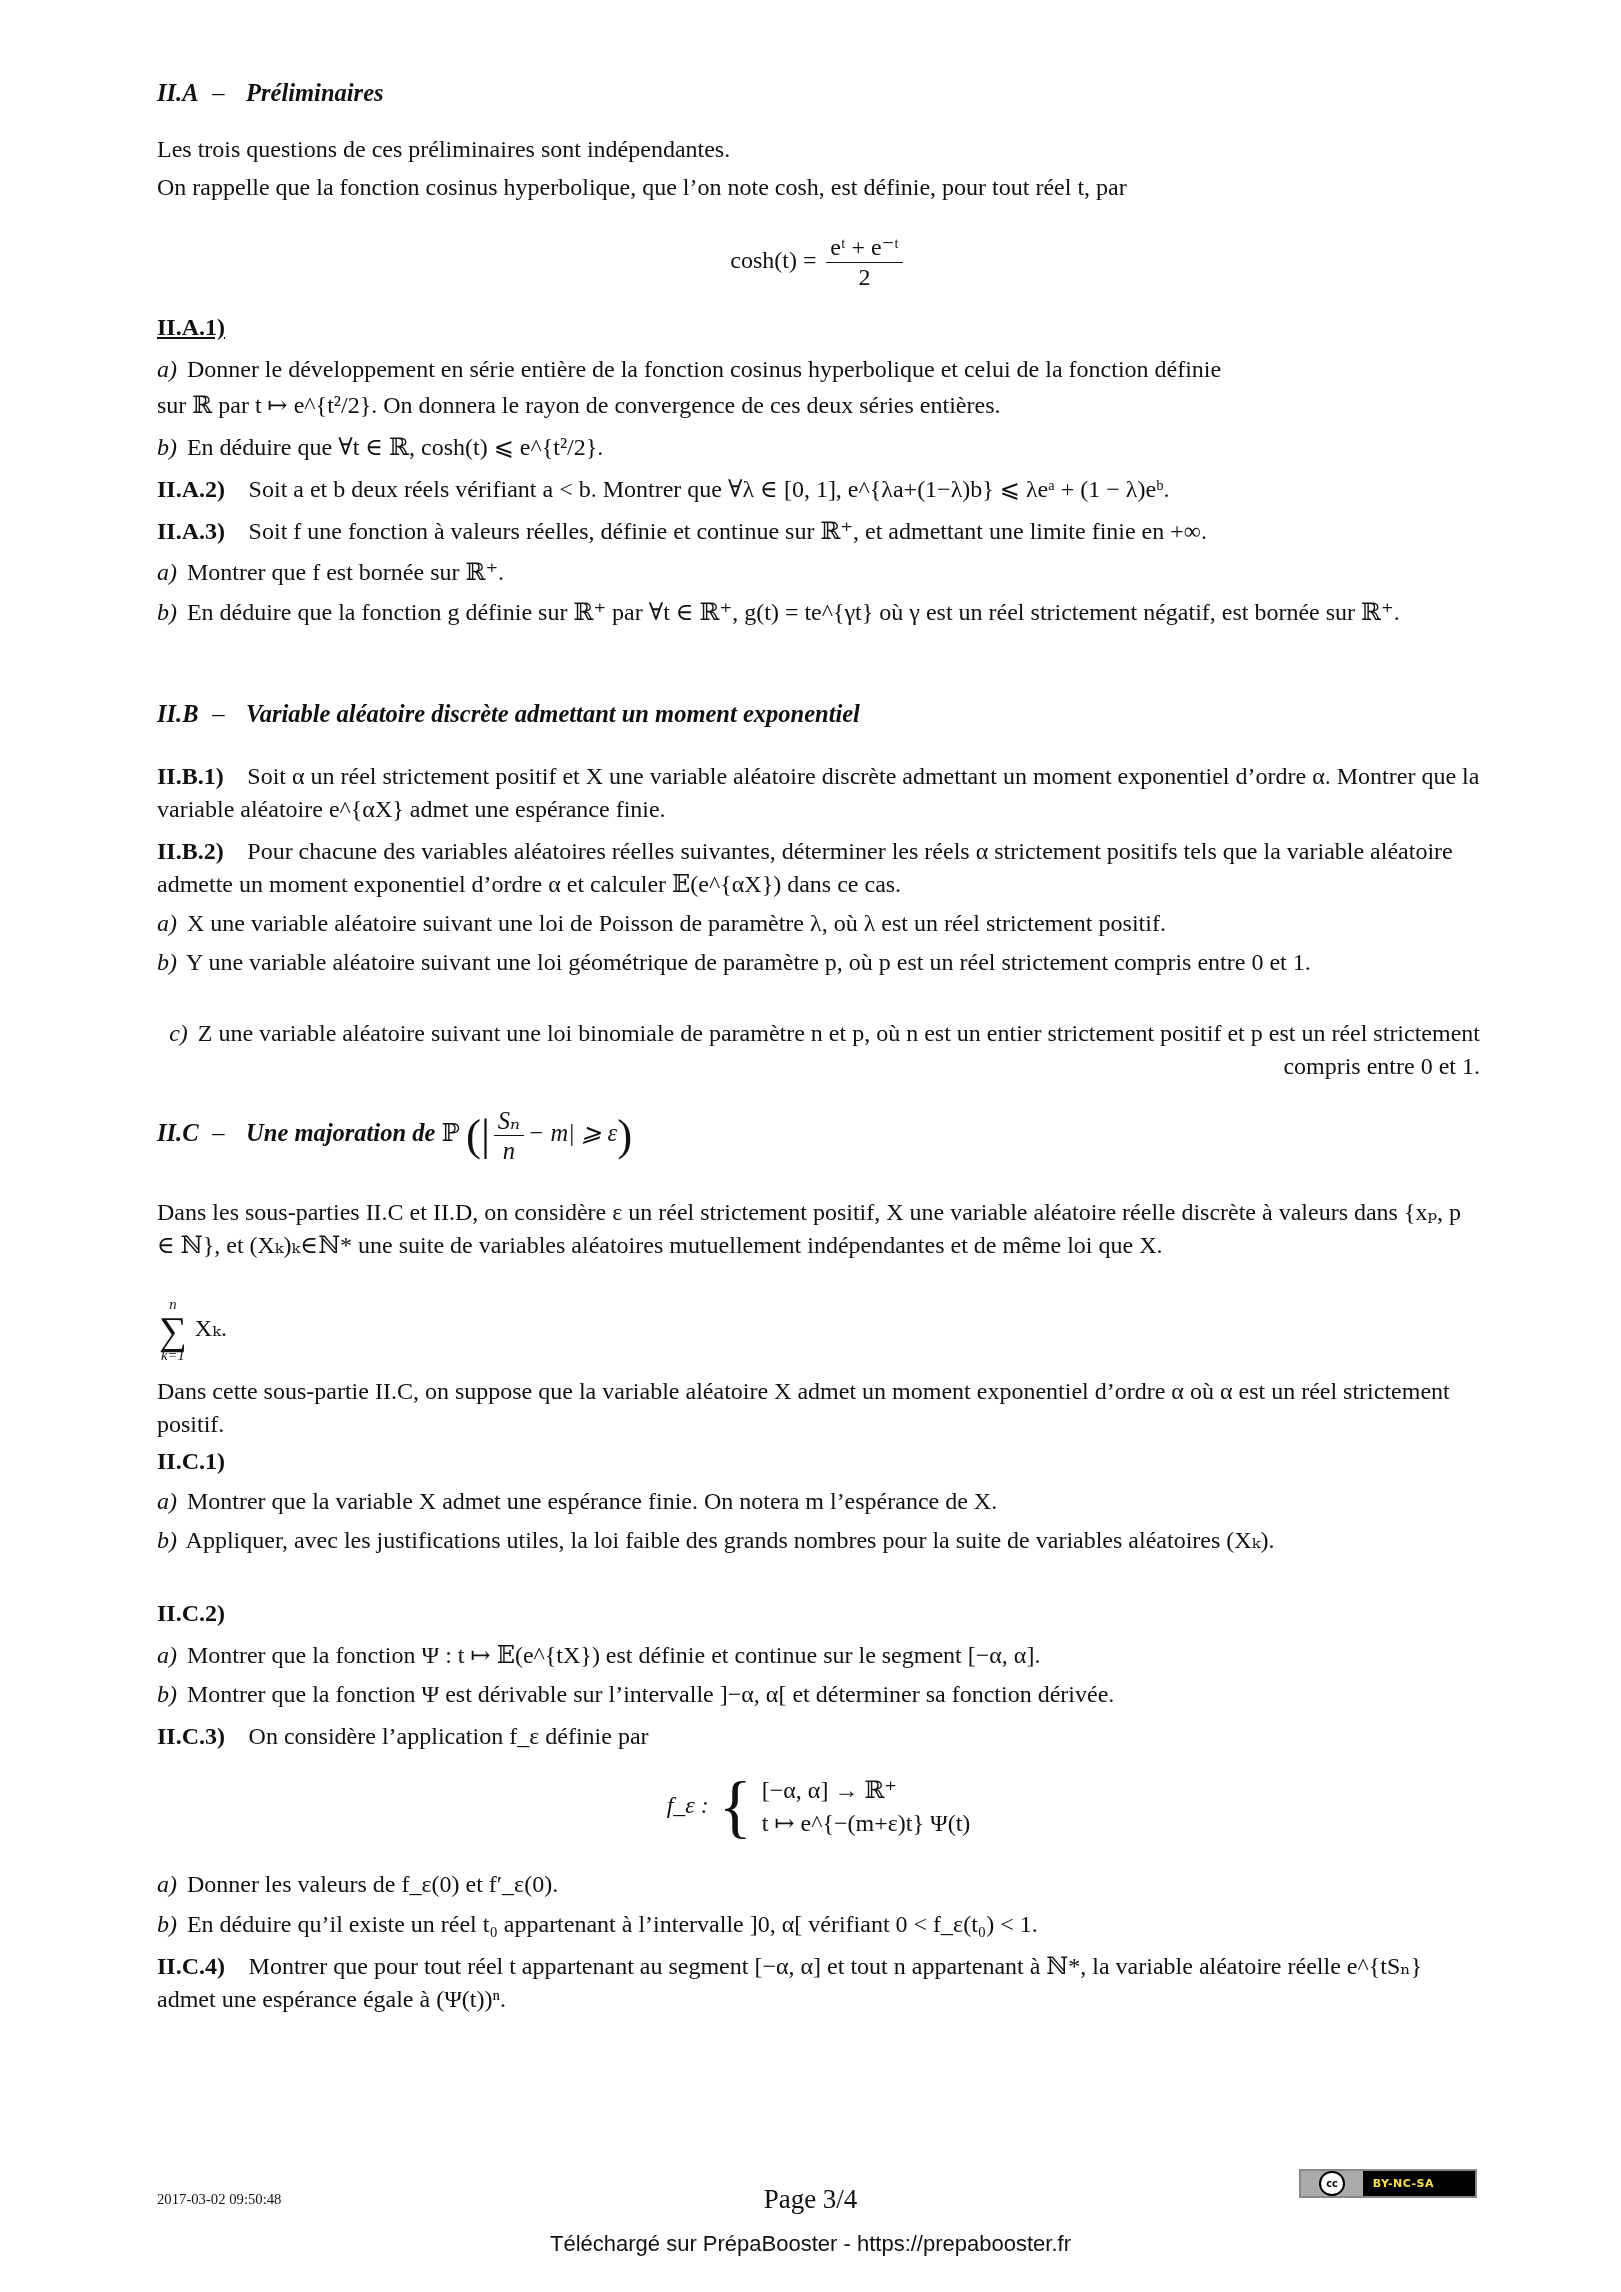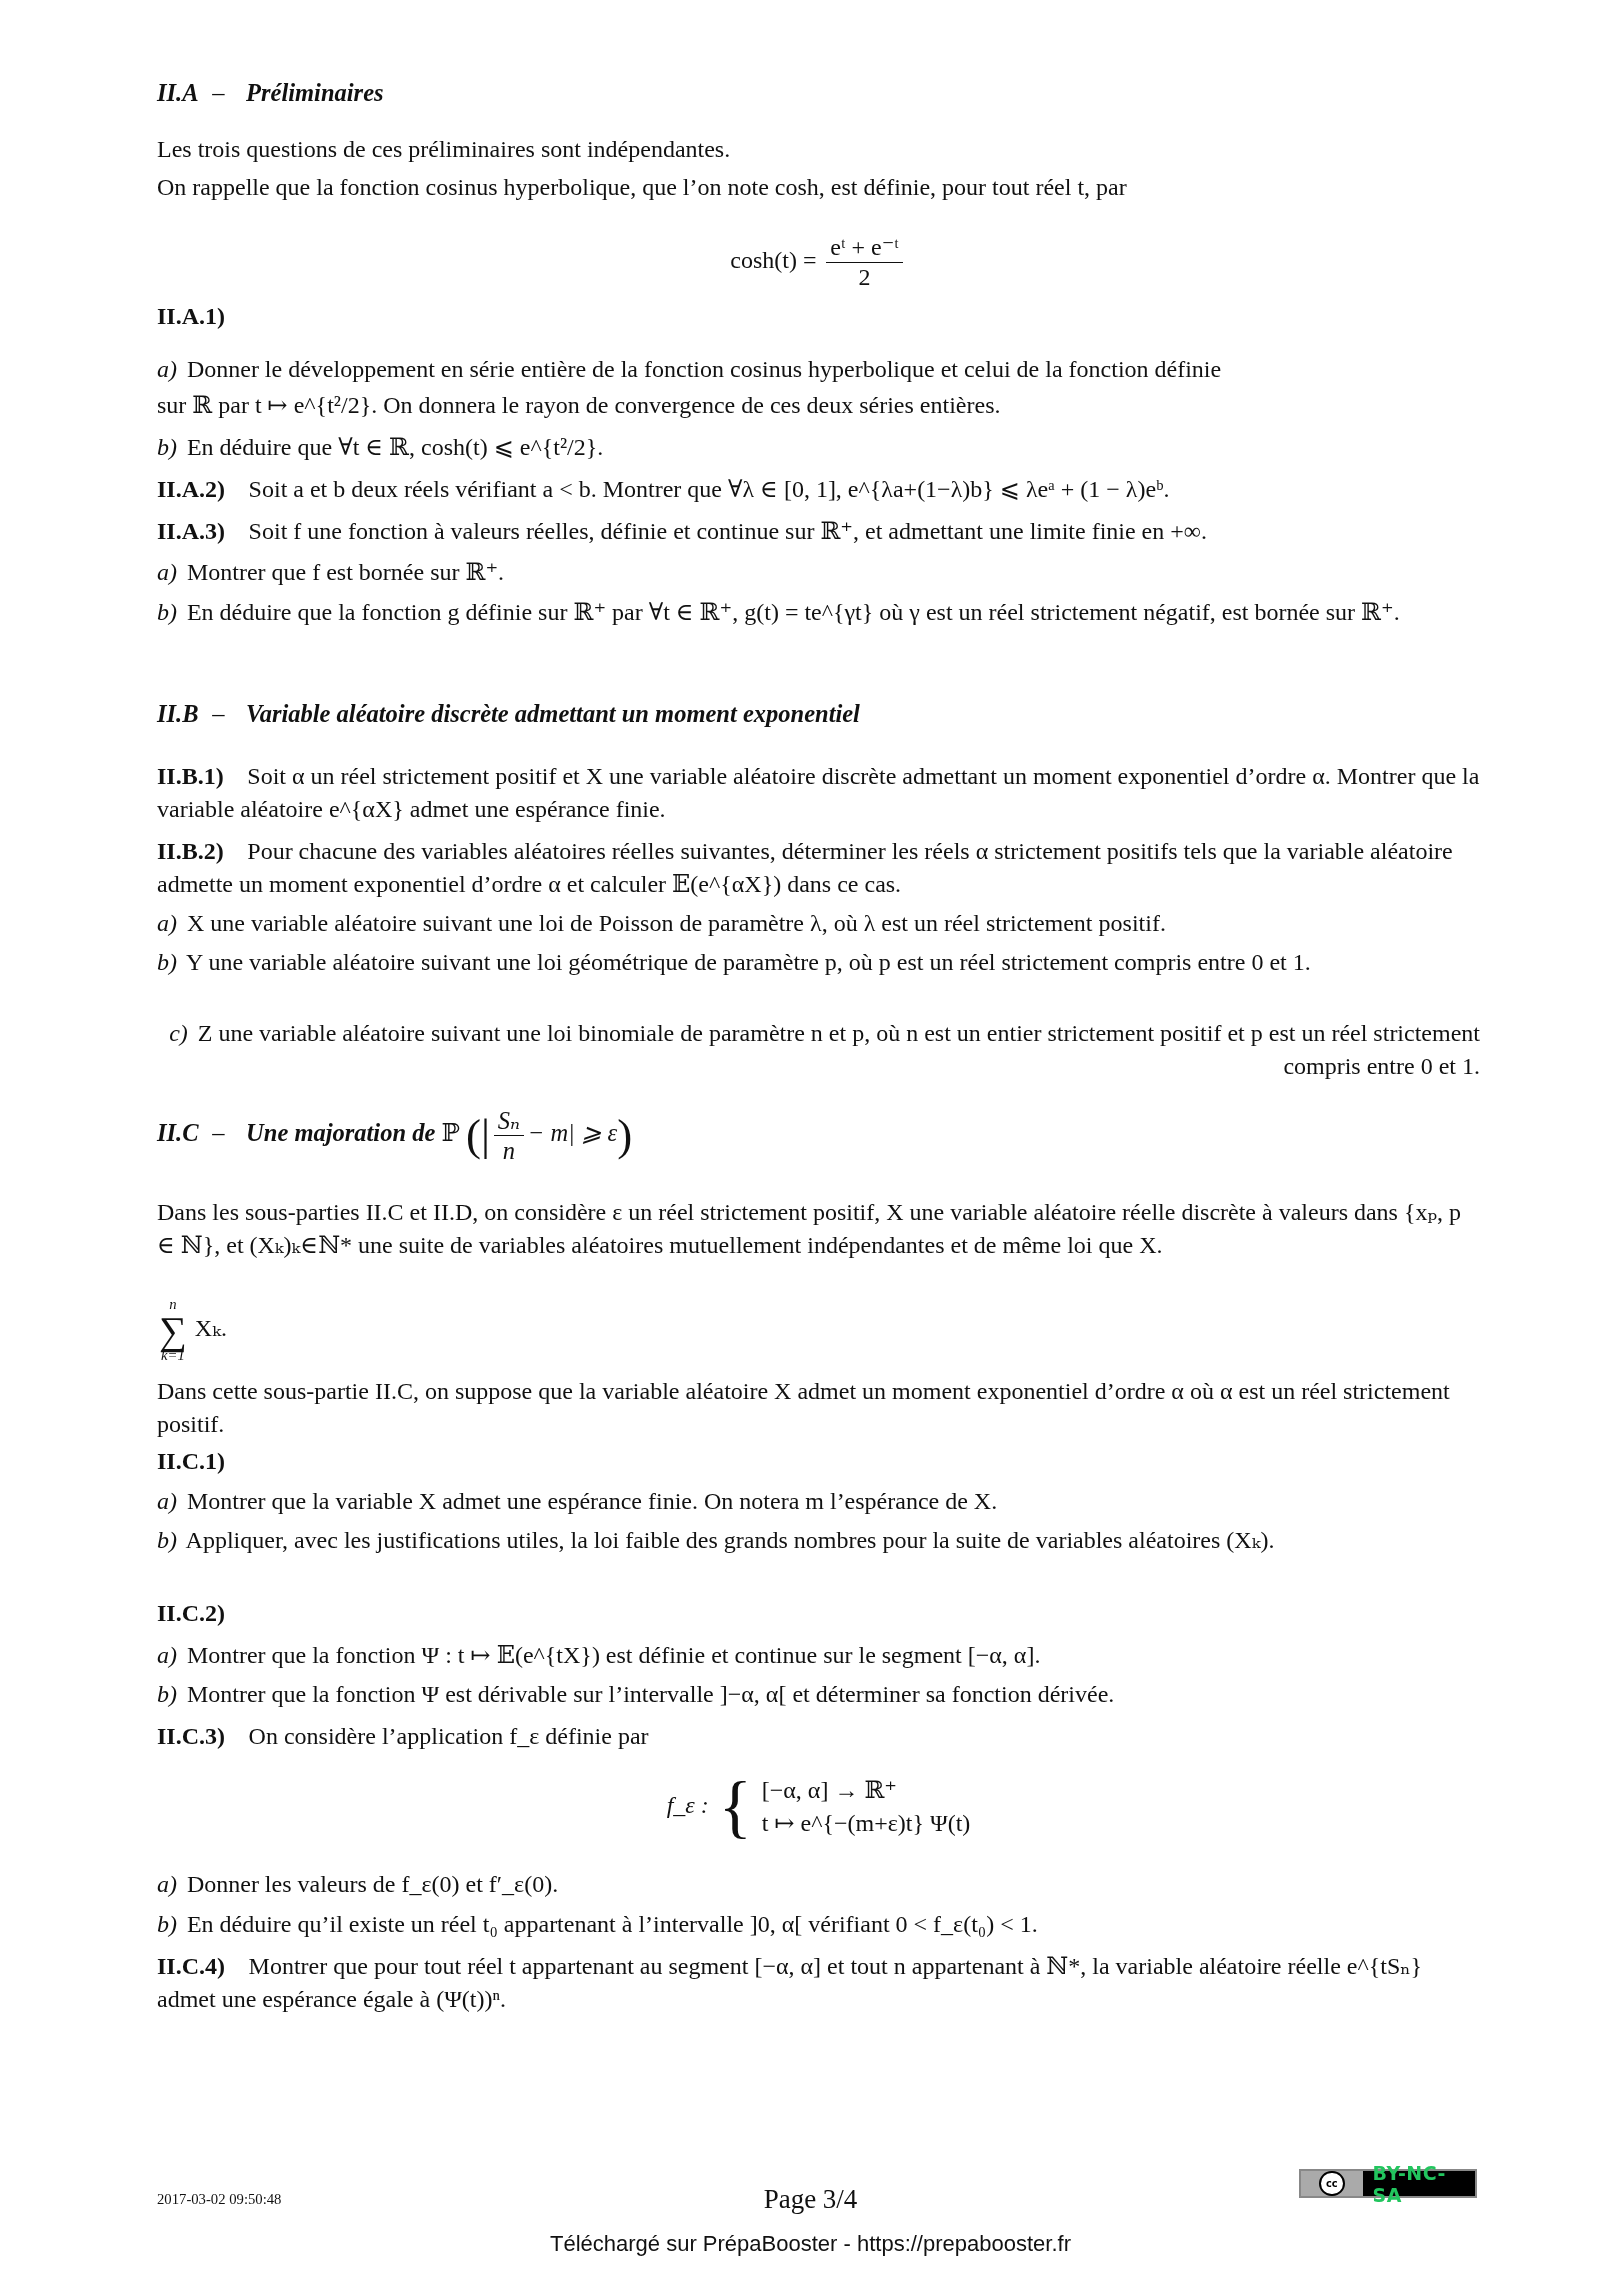--- a/index.html
+++ b/index.html
@@ -22,21 +22,21 @@
   .sum { display: inline-block; vertical-align: middle; text-align: center; line-height: 15.7px; margin: 0 2px; }
   .sum .sg { display: block; font-size: 39px; line-height: 35px; }
   .sum .lim { display: block; font-size: 14.7px; font-style: italic; }
   .brace { display: inline-block; vertical-align: middle; font-size: 69px; line-height: 59px; margin: 0 3.9px; font-weight: 200; }
   .cases { display: inline-block; vertical-align: middle; text-align: left; line-height: 33px; }
   .footer-date { position: absolute; left: 157px; top: 2191px; font-size: 14.7px; font-family: "Liberation Serif", serif; }
   .footer-page { position: absolute; left: 0; width: 1621px; top: 2184px; text-align: center; font-size: 27px; font-family: "Liberation Serif", serif; }
   .cc-badge { position: absolute; left: 1299px; top: 2169px; width: 178px; height: 29px; background: #000; border: 2px solid #888; box-sizing: border-box; display: flex; align-items: center; }
   .cc-left { width: 62px; height: 100%; background: #aaaaaa; display: flex; align-items: center; justify-content: center; }
   .cc-circle { width: 21.6px; height: 21.6px; border-radius: 50%; background: #fff; border: 2px solid #000; font-family: "DejaVu Sans", sans-serif; font-weight: bold; font-size: 9.8px; display: flex; align-items: center; justify-content: center; color: #000; }
-  .cc-text { color: #22c55e; font-family: "DejaVu Sans", sans-serif; font-weight: bold; font-size: 19px; margin-left: 9.8px; letter-spacing: 0.5px; }
+  .cc-text { color: #fde047; font-family: "DejaVu Sans", sans-serif; font-weight: bold; font-size: 11px; margin-left: 9.8px; letter-spacing: 0.5px; }
   .download { position: absolute; left: 0; width: 1621px; top: 2231px; text-align: center; font-family: "Liberation Sans", sans-serif; font-size: 22px; }
 </style>
 </head>
 <body>
 
 <div class="page">
 
   <div class="blk sec" style="top:76px;">
     <span>II.A</span><span class="dash">–</span><span>Préliminaires</span>
   </div>
@@ -45,21 +45,21 @@
   <div class="blk" style="top:171px;">On rappelle que la fonction cosinus hyperbolique, que l’on note cosh, est définie, pour tout réel t, par</div>
 
   <div class="blk center" style="top:233px;">
     <span>cosh(t) =</span>
     <span class="frac">
       <span class="num">eᵗ + e⁻ᵗ</span>
       <span class="den">2</span>
     </span>
   </div>
 
-  <div class="blk q" style="top:300px;">II.A.1)</div>
+  <div class="blk q" style="top:311px;text-decoration:underline;">II.A.1)</div>
   <div class="blk" style="top:353px;">
     <span class="sub">a)</span>
     <span>Donner le développement en série entière de la fonction cosinus hyperbolique et celui de la fonction définie</span>
   </div>
   <div class="blk" style="top:389px;">sur ℝ par t ↦ e^{t²/2}. On donnera le rayon de convergence de ces deux séries entières.</div>
   <div class="blk" style="top:431px;">
     <span class="sub">b)</span>
     <span>En déduire que ∀t ∈ ℝ, cosh(t) ⩽ e^{t²/2}.</span>
   </div>
 

